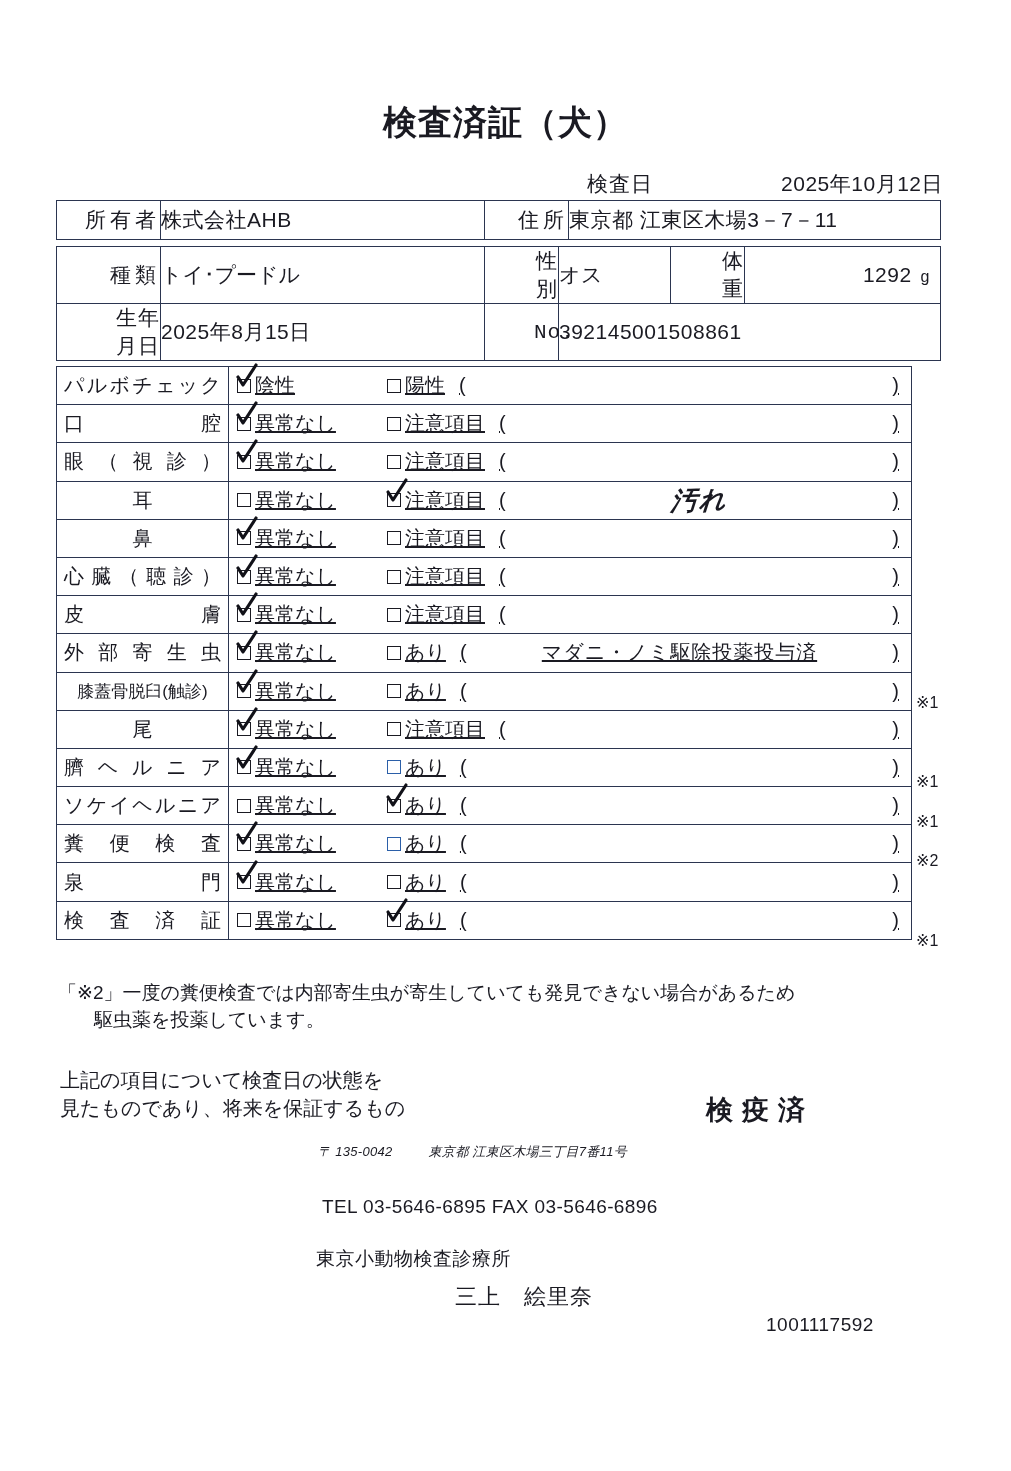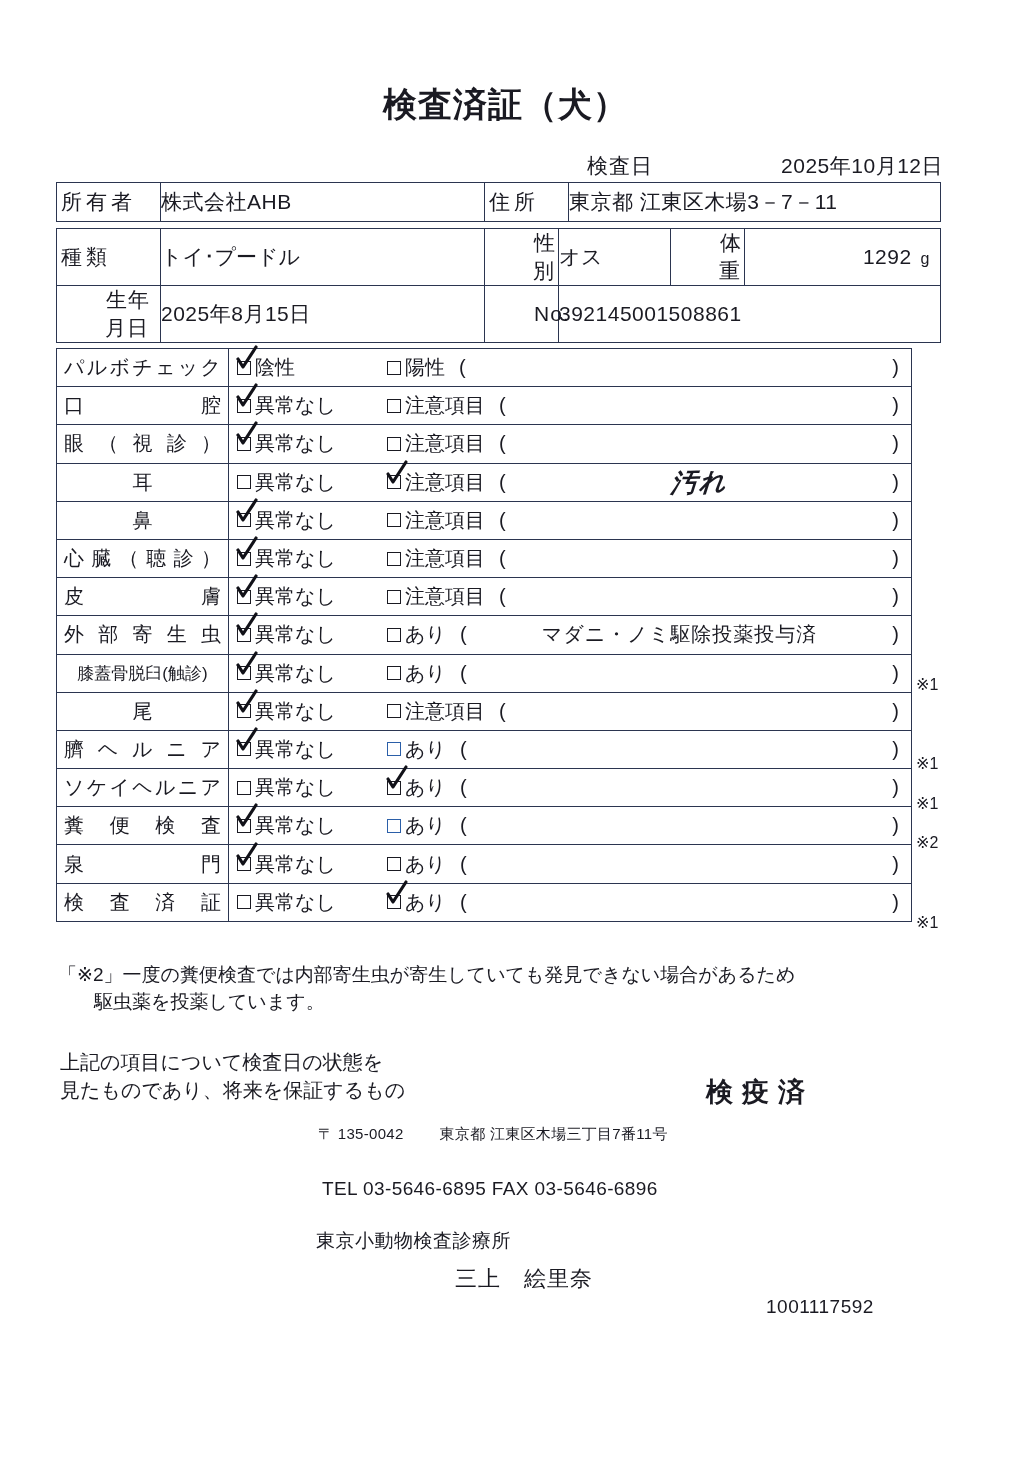--- a/index.html
+++ b/index.html
@@ -7,21 +7,21 @@
   body {
     width: 1011px;
     height: 1471px;
     background: #ffffff;
     font-family: "Liberation Sans", "DejaVu Sans", sans-serif;
     color: #1a1a22;
     position: relative;
     overflow: hidden;
   }
 
-  .page { position: absolute; inset: 0; }
+  .page { position: absolute; inset: 0; margin-top: 18px; }
 
   
   .title {
     position: absolute;
     top: 82px; left: 0; right: 0;
     text-align: center;
     font-size: 34px;
     font-weight: 700;
     letter-spacing: 1px;
   }
@@ -43,23 +43,24 @@
   .tbl { border-collapse: collapse; table-layout: fixed; }
   .tbl td { border: 1.6px solid #2b3550; padding: 0; height: 38px; }
 
   .owner-table {
     position: absolute;
     top: 182px; left: 56px;
     width: 884px;
   }
   .owner-table td { font-size: 21px; height: 39px; }
   .cell-label {
-    text-align: left;
+    text-align: right;
     letter-spacing: 4px;
     text-indent: 4px;
+    font-family: Liberation Mono, monospace;
   }
   .cell-label.tight { letter-spacing: 1px; text-indent: 1px; padding-left: 48px; }
   .cell-value { padding-left: 9px; letter-spacing: 0.5px; }
   .cell-value.narrow { letter-spacing: 0px; }
   .cell-value.rt { text-align: right; padding-right: 10px; }
   .unit { font-size: 16px; margin-left: 9px; }
 
   
   .info-table {
     position: absolute;
@@ -96,20 +97,21 @@
     text-align-last: justify;
     padding: 0 7px;
     letter-spacing: 0px;
     white-space: nowrap;
   }
   .it-label.small { font-size: 17px; text-align-last: center; }
   .it-label.ctr { text-align-last: center; }
   .it-opts {
     border-left: 1.4px solid #2b3550;
     padding: 0;
+    text-decoration: underline;
   }
   .opts-inner {
     display: flex;
     align-items: center;
     height: 100%;
     padding-left: 8px;
     white-space: nowrap;
   }
   .opt {
     position: relative;
@@ -190,22 +192,23 @@
     position: absolute;
     top: 1074px; left: 706px;
     font-size: 27px;
     font-weight: 600;
     letter-spacing: 9px;
   }
 
   .addr {
     position: absolute;
     top: 1125px; left: 318px;
-    font-size: 15px;
+    font-size: 13px;
     letter-spacing: 0.3px;
+    font-style: italic;
   }
   .addr .zip { margin-right: 36px; }
   .tel {
     position: absolute;
     top: 1178px; left: 322px;
     font-size: 19px;
     letter-spacing: 0.4px;
   }
   .clinic {
     position: absolute;

